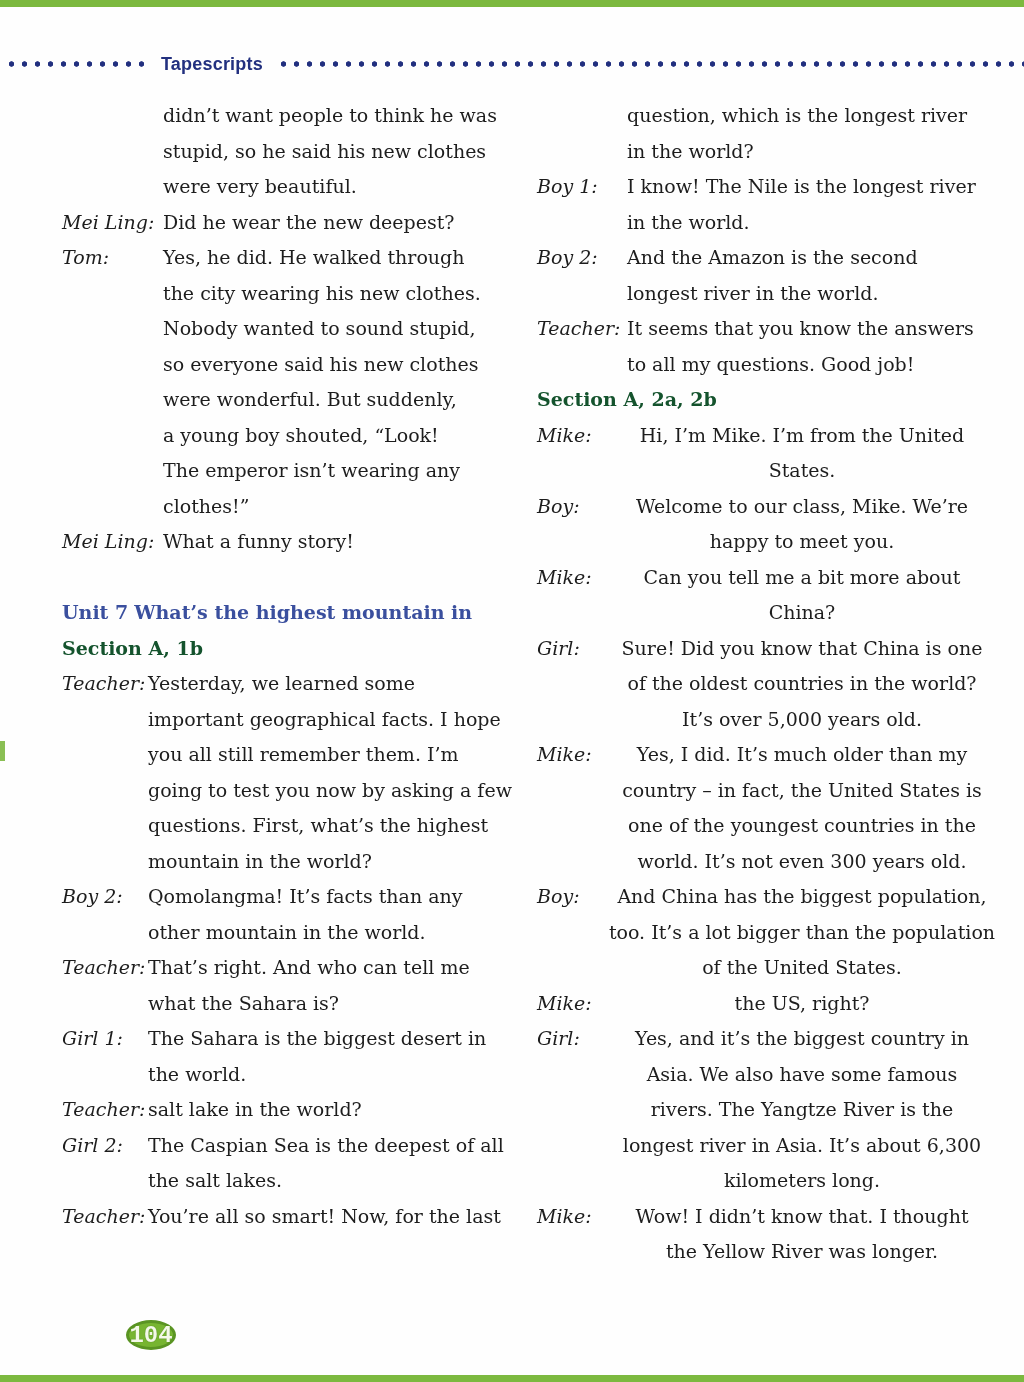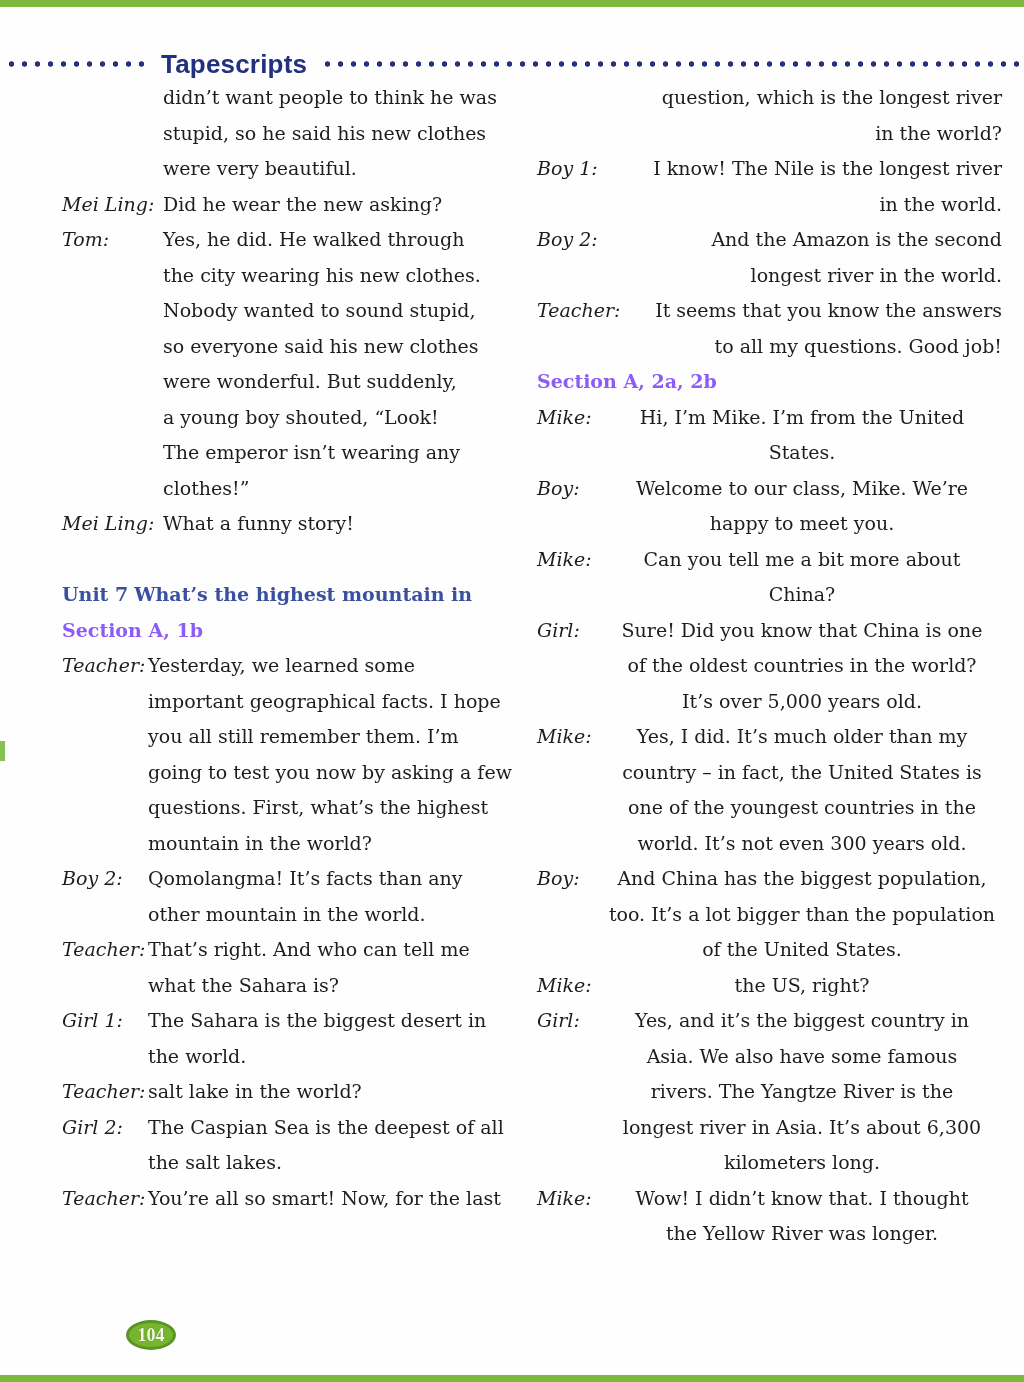--- a/index.html
+++ b/index.html
@@ -23,59 +23,59 @@
   .dots {
     height:8px;
     background-image: radial-gradient(circle, #22307f 2.4px, rgba(34,48,127,0) 3px);
     background-size:13px 8px; background-repeat:repeat-x; background-position:left center;
   }
   .dots-left { width:140px; margin-left:5px; }
   .dots-right { flex:1; }
   .ts-title {
     margin:0 14px 0 16px;
     font-family:"Liberation Sans", sans-serif;
-    font-weight:bold; font-size:26px; letter-spacing:0.2px;
+    font-weight:bold; font-size:18px; letter-spacing:0.2px;
     color:#22307f;
   }
 
   
-  .col { position:absolute; top:80px; font-size:19px; line-height:35.5px; }
+  .col { position:absolute; top:98px; font-size:19px; line-height:35.5px; }
   .col-left  { left:62px;  width:450px; }
   .col-right { left:537px; width:465px; }
 
   .block { position:relative; }
   .line { height:35.5px; white-space:nowrap; }
 
   .dialogue .speaker {
     position:absolute; left:0; top:0;
     font-style:italic; white-space:nowrap;
   }
   .col-left  .b-wide   { padding-left:101px; }
   .col-left  .b-narrow { padding-left:86px; }
-  .col-right .b-wide   { padding-left:90px;text-align:right; }
+  .col-right .b-wide   { padding-left:90px; }
   .col-right .b-narrow { padding-left:65px;text-align:center; }
 
   .unit-heading {
     margin-top:35.5px;
     color:#3a4f9e; font-weight:bold;
   }
   .unit-label { margin-right:6px; }
-  .section-heading { font-weight:bold; color:#8b5cf6; }
+  .section-heading { font-weight:bold; color:#14532d; }
 
   
   .page-badge {
     position:absolute; left:126px; top:1320px;
     width:50px; height:30px; border-radius:50%;
     background:#77b531; border:3px solid #5a9423;
     box-sizing:border-box;
     display:flex; align-items:center; justify-content:center;
   }
   .page-badge span {
-    font-family:Liberation Serif, serif;
-    font-weight:bold; font-size:18px; color:#f4f9e8;
+    font-family:Liberation Mono, monospace;
+    font-weight:bold; font-size:24px; color:#f4f9e8;
     text-shadow:0 0 1px #3f7714;
   }
 </style>
 </head>
 <body>
 
 <div>
 
   <div class="edge-bar top"></div>
 
@@ -86,21 +86,21 @@
   </div>
 
   <section class="col col-left">
       <div class="block dialogue b-wide">
         <div class="line">didn’t want people to think he was</div>
         <div class="line">stupid, so he said his new clothes</div>
         <div class="line">were very beautiful.</div>
       </div>
       <div class="block dialogue b-wide">
         <span class="speaker">Mei Ling:</span>
-        <div class="line">Did he wear the new asking?</div>
+        <div class="line">Did he wear the new deepest?</div>
       </div>
       <div class="block dialogue b-wide">
         <span class="speaker">Tom:</span>
         <div class="line">Yes, he did. He walked through</div>
         <div class="line">the city wearing his new clothes.</div>
         <div class="line">Nobody wanted to sound stupid,</div>
         <div class="line">so everyone said his new clothes</div>
         <div class="line">were wonderful. But suddenly,</div>
         <div class="line">a young boy shouted, “Look!</div>
         <div class="line">The emperor isn’t wearing any</div>

